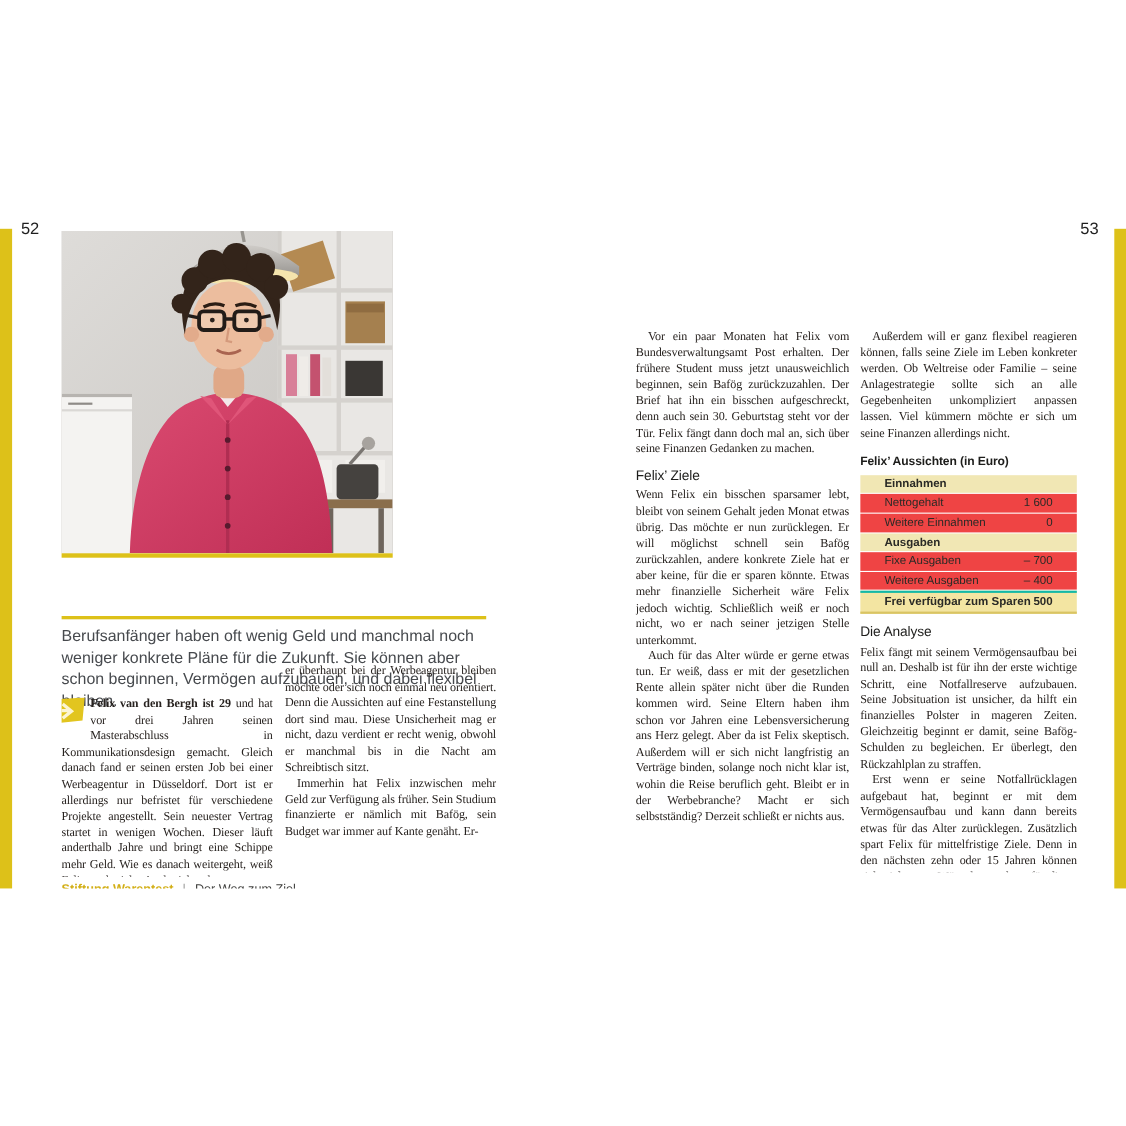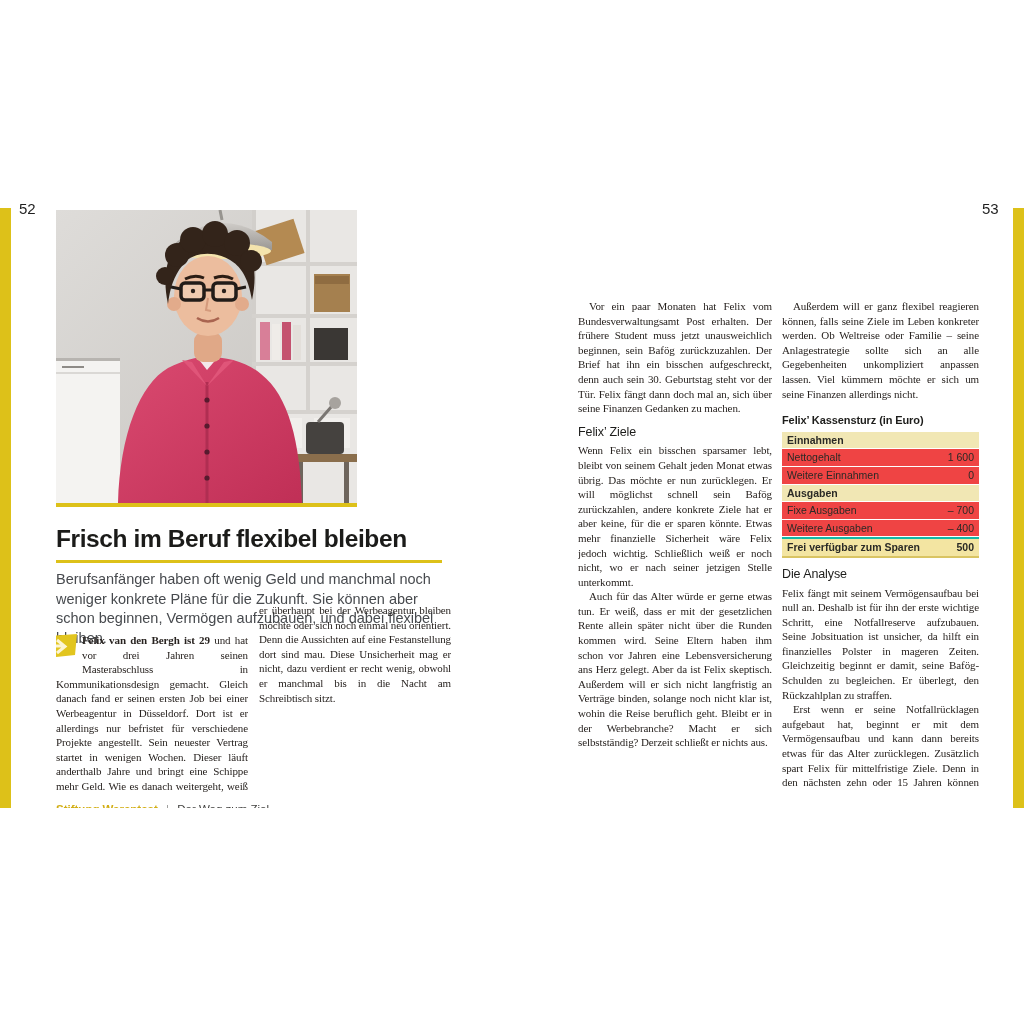--- a/index.html
+++ b/index.html
@@ -45,21 +45,21 @@
   
   .marker { float:left; width:46px; height:30px; margin:1px 4px 2px -24px; }
   .marker svg { display:block; }
 
   
   .ktitle { font-family:"Liberation Sans", sans-serif; font-size:11px; font-weight:700;
             color:#1d1d1b; margin:12px 0 4px; text-align:left; }
   .ktable { font-family:"Liberation Sans", sans-serif; font-size:10.5px; color:#2a2a26;
             text-align:left; letter-spacing:0; }
   .trow { display:flex; justify-content:space-between; align-items:center;
-          padding:1px 5px; min-height:13.5px; margin-bottom:1px; }
+          padding:1px 22px; min-height:13.5px; margin-bottom:1px; }
   .trow.section { background:#f1e7b4; font-weight:700; }
   .trow.data    { background:#ef4444; }
   .trow.total   { background:#f3e5a2; font-weight:700;
                   border-top:2px solid #14b8a6; border-bottom:2px solid #d9c463; margin-bottom:0; }
   .tvalue { white-space:nowrap; }
 
   
   .footer { position:absolute; left:56px; top:803px; font-size:11.5px; color:#3f3f3d; }
   .footer .brand { color:#d2ae14; font-weight:700; }
   .footer .sep { color:#9a9a98; margin:0 5px; }
@@ -167,56 +167,56 @@
         <line x1="180" y1="79" x2="190" y2="77" stroke="#221c18" stroke-width="3"></line>
         <circle cx="137" cy="81" r="2.2" fill="#2a211c"></circle>
         <circle cx="168" cy="81" r="2.2" fill="#2a211c"></circle>
         <path d="M152 88 L150 100 L155 101" stroke="#d49a7c" stroke-width="2" fill="none"></path>
         <path d="M141 108 Q152 115 163 108" stroke="#a96450" stroke-width="2.5" fill="none"></path>
       </g>
     </svg>
   </div>
   <div class="photo-rule"></div>
 
-  <h1 class="headline">Frisch im Beruf flexibel bleiben</h1>
   <div class="headline-rule"></div>
   <p class="subhead">Berufsanfänger haben oft wenig Geld und manchmal noch weniger konkrete Pläne für die Zukunft. Sie können aber schon beginnen, Vermögen aufzubauen, und dabei flexibel bleiben.</p>
 
   <div class="col lcol1 bt">
     <p>
       <span class="marker">
         <svg width="46" height="30" viewBox="0 0 46 30" xmlns="http://www.w3.org/2000/svg">
           <polygon points="1,3 45,0 43,21 3,25" fill="#e2c51f"></polygon>
           <polygon points="3,25 19,23 10,30" fill="#9c8614"></polygon>
           <path d="M11 12 H31 M25 6 L33 12.5 L25 19" stroke="#fcf5d4" stroke-width="3" fill="none"></path>
         </svg>
       </span><b>Felix van den Bergh ist 29</b><span> und hat vor drei Jahren seinen Masterabschluss in Kommunikationsdesign gemacht. Gleich danach fand er seinen ersten Job bei einer Werbeagentur in Düsseldorf. Dort ist er allerdings nur befristet für verschiedene Projekte angestellt. Sein neuester Vertrag startet in wenigen Wochen. Dieser läuft anderthalb Jahre und bringt eine Schippe mehr Geld. Wie es danach weitergeht, weiß Felix noch nicht. Auch nicht, ob</span>
     </p>
   </div>
 
   <div class="col lcol2 bt">
     <p>er überhaupt bei der Werbeagentur bleiben möchte oder sich noch einmal neu orientiert. Denn die Aussichten auf eine Festanstellung dort sind mau. Diese Unsicherheit mag er nicht, dazu verdient er recht wenig, obwohl er manchmal bis in die Nacht am Schreibtisch sitzt.</p>
+    <p class="indent">Immerhin hat Felix inzwischen mehr Geld zur Verfügung als früher. Sein Studium finanzierte er nämlich mit Bafög, sein Budget war immer auf Kante genäht. Er-</p>
   </div>
 
   <div class="footer">
     <span class="brand">Stiftung Warentest</span>
     <span class="sep">|</span>
     <span>Der Weg zum Ziel</span>
   </div>
 
   <div class="col rcol1 bt">
     <p class="indent">Vor ein paar Monaten hat Felix vom Bundesverwaltungsamt Post erhalten. Der frühere Student muss jetzt unausweichlich beginnen, sein Bafög zurückzuzahlen. Der Brief hat ihn ein bisschen aufgeschreckt, denn auch sein 30. Geburtstag steht vor der Tür. Felix fängt dann doch mal an, sich über seine Finanzen Gedanken zu machen.</p>
     <h3 class="h3">Felix’ Ziele</h3>
     <p>Wenn Felix ein bisschen sparsamer lebt, bleibt von seinem Gehalt jeden Monat etwas übrig. Das möchte er nun zurücklegen. Er will möglichst schnell sein Bafög zurückzahlen, andere konkrete Ziele hat er aber keine, für die er sparen könnte. Etwas mehr finanzielle Sicherheit wäre Felix jedoch wichtig. Schließlich weiß er noch nicht, wo er nach seiner jetzigen Stelle unterkommt.</p>
     <p class="indent">Auch für das Alter würde er gerne etwas tun. Er weiß, dass er mit der gesetzlichen Rente allein später nicht über die Runden kommen wird. Seine Eltern haben ihm schon vor Jahren eine Lebensversicherung ans Herz gelegt. Aber da ist Felix skeptisch. Außerdem will er sich nicht langfristig an Verträge binden, solange noch nicht klar ist, wohin die Reise beruflich geht. Bleibt er in der Werbebranche? Macht er sich selbstständig? Derzeit schließt er nichts aus.</p>
   </div>
 
   <div class="col rcol2 bt">
     <p class="indent">Außerdem will er ganz flexibel reagieren können, falls seine Ziele im Leben konkreter werden. Ob Weltreise oder Familie – seine Anlagestrategie sollte sich an alle Gegebenheiten unkompliziert anpassen lassen. Viel kümmern möchte er sich um seine Finanzen allerdings nicht.</p>
-    <div class="ktitle">Felix’ Kassensturz (in Euro)</div>
+    <div class="ktitle">Felix’ Aussichten (in Euro)</div>
     <div class="ktable">
         <div class="trow section">
           <span class="tlabel">Einnahmen</span>
           <span class="tvalue"></span>
         </div>
         <div class="trow data">
           <span class="tlabel">Nettogehalt</span>
           <span class="tvalue">1 600</span>
         </div>
         <div class="trow data">

